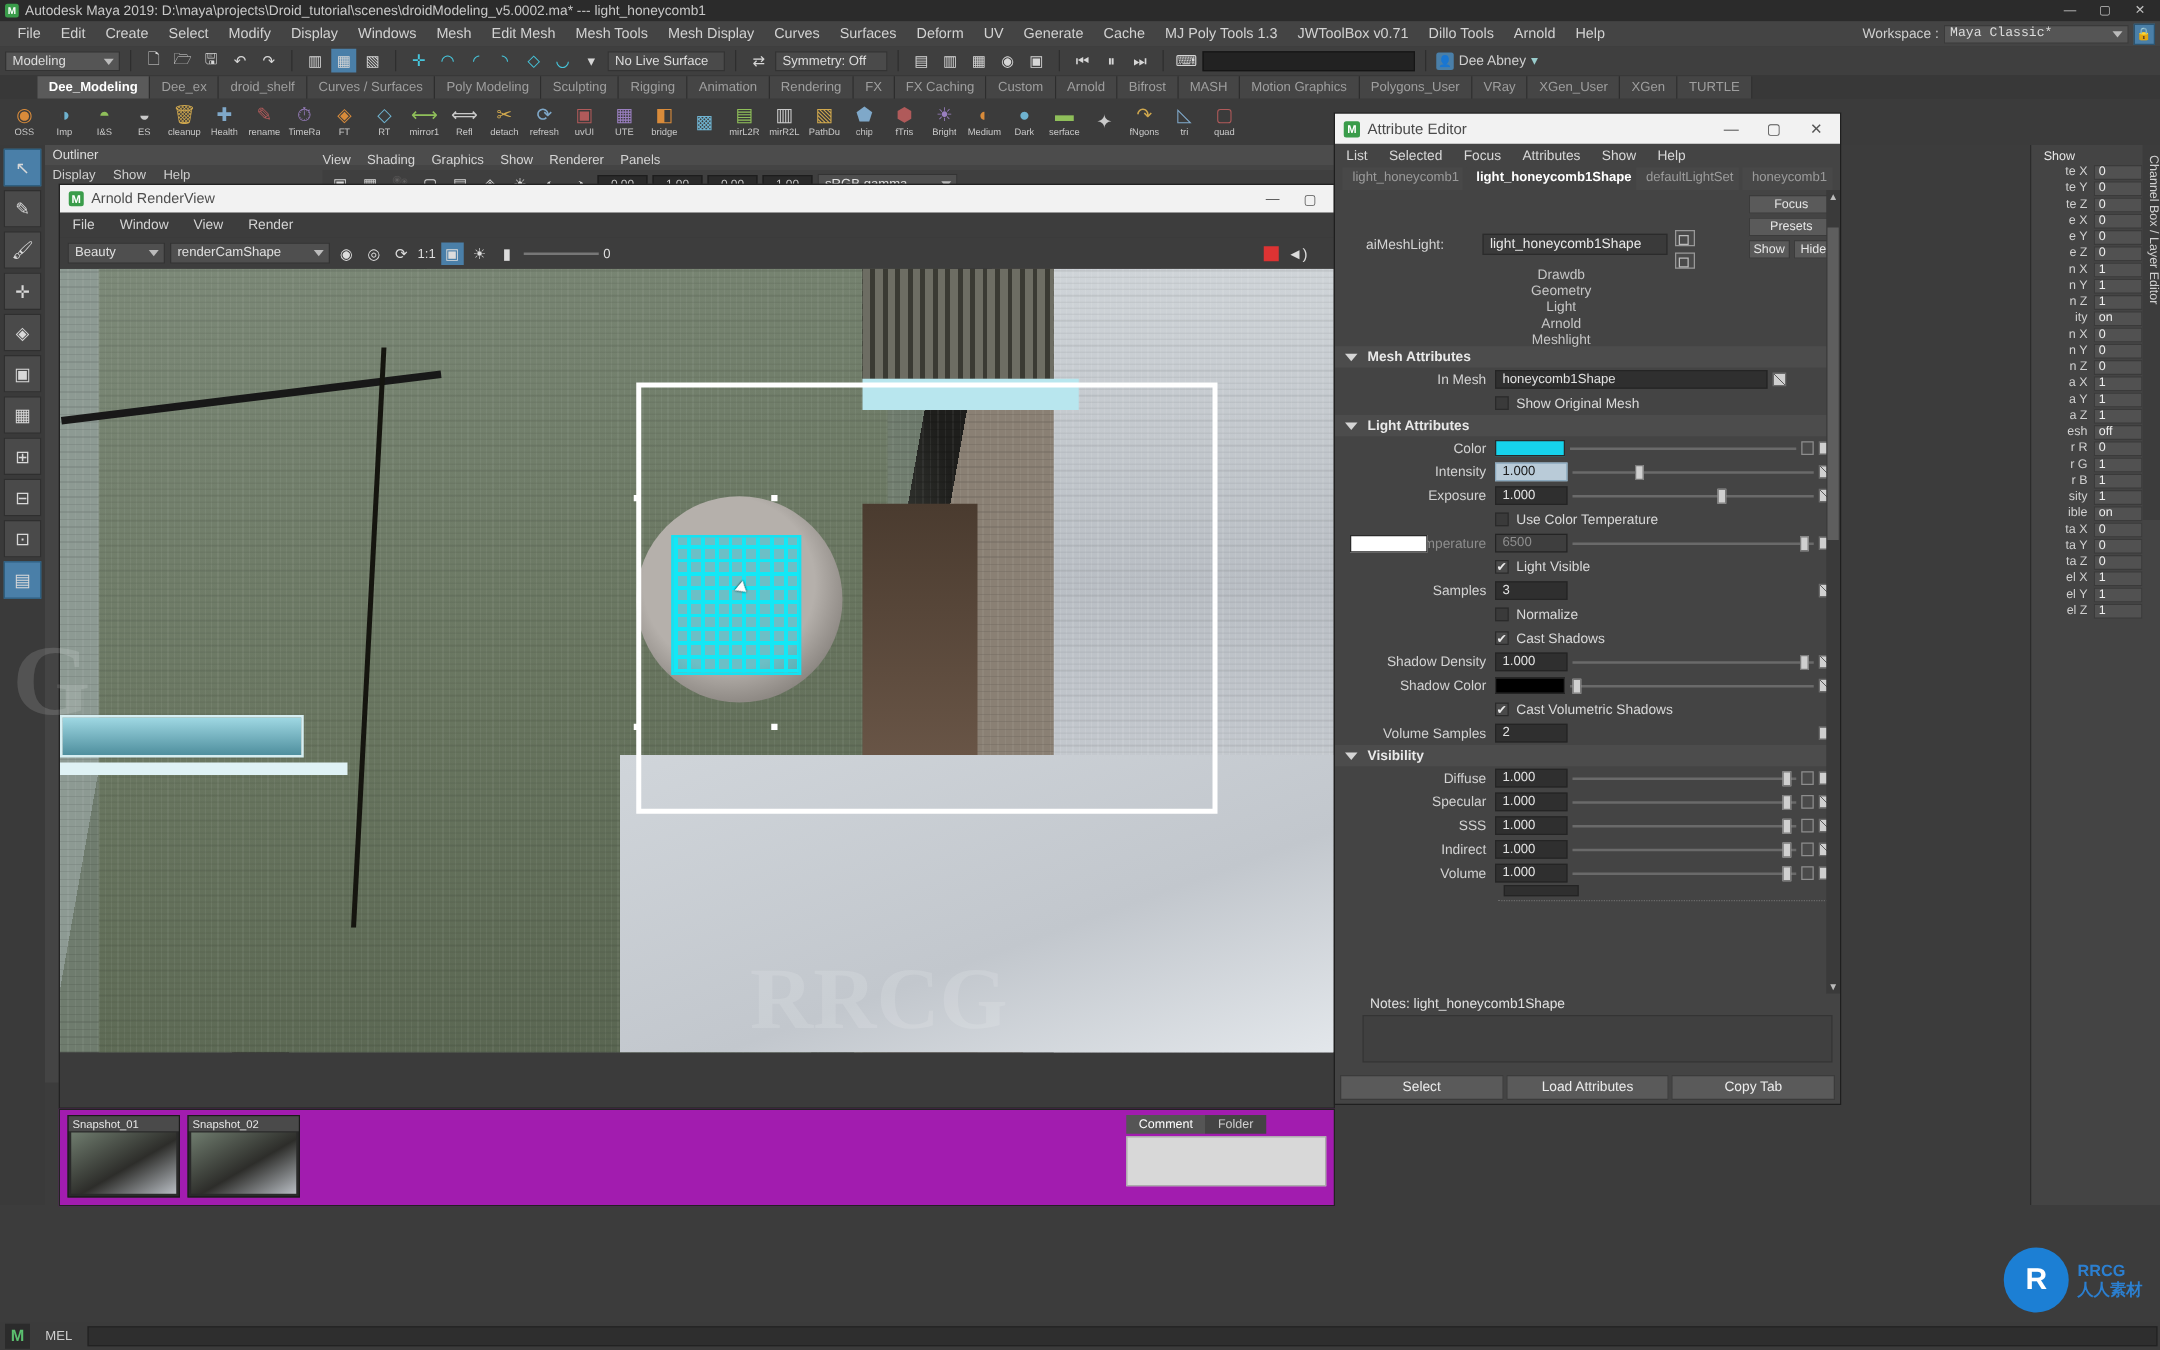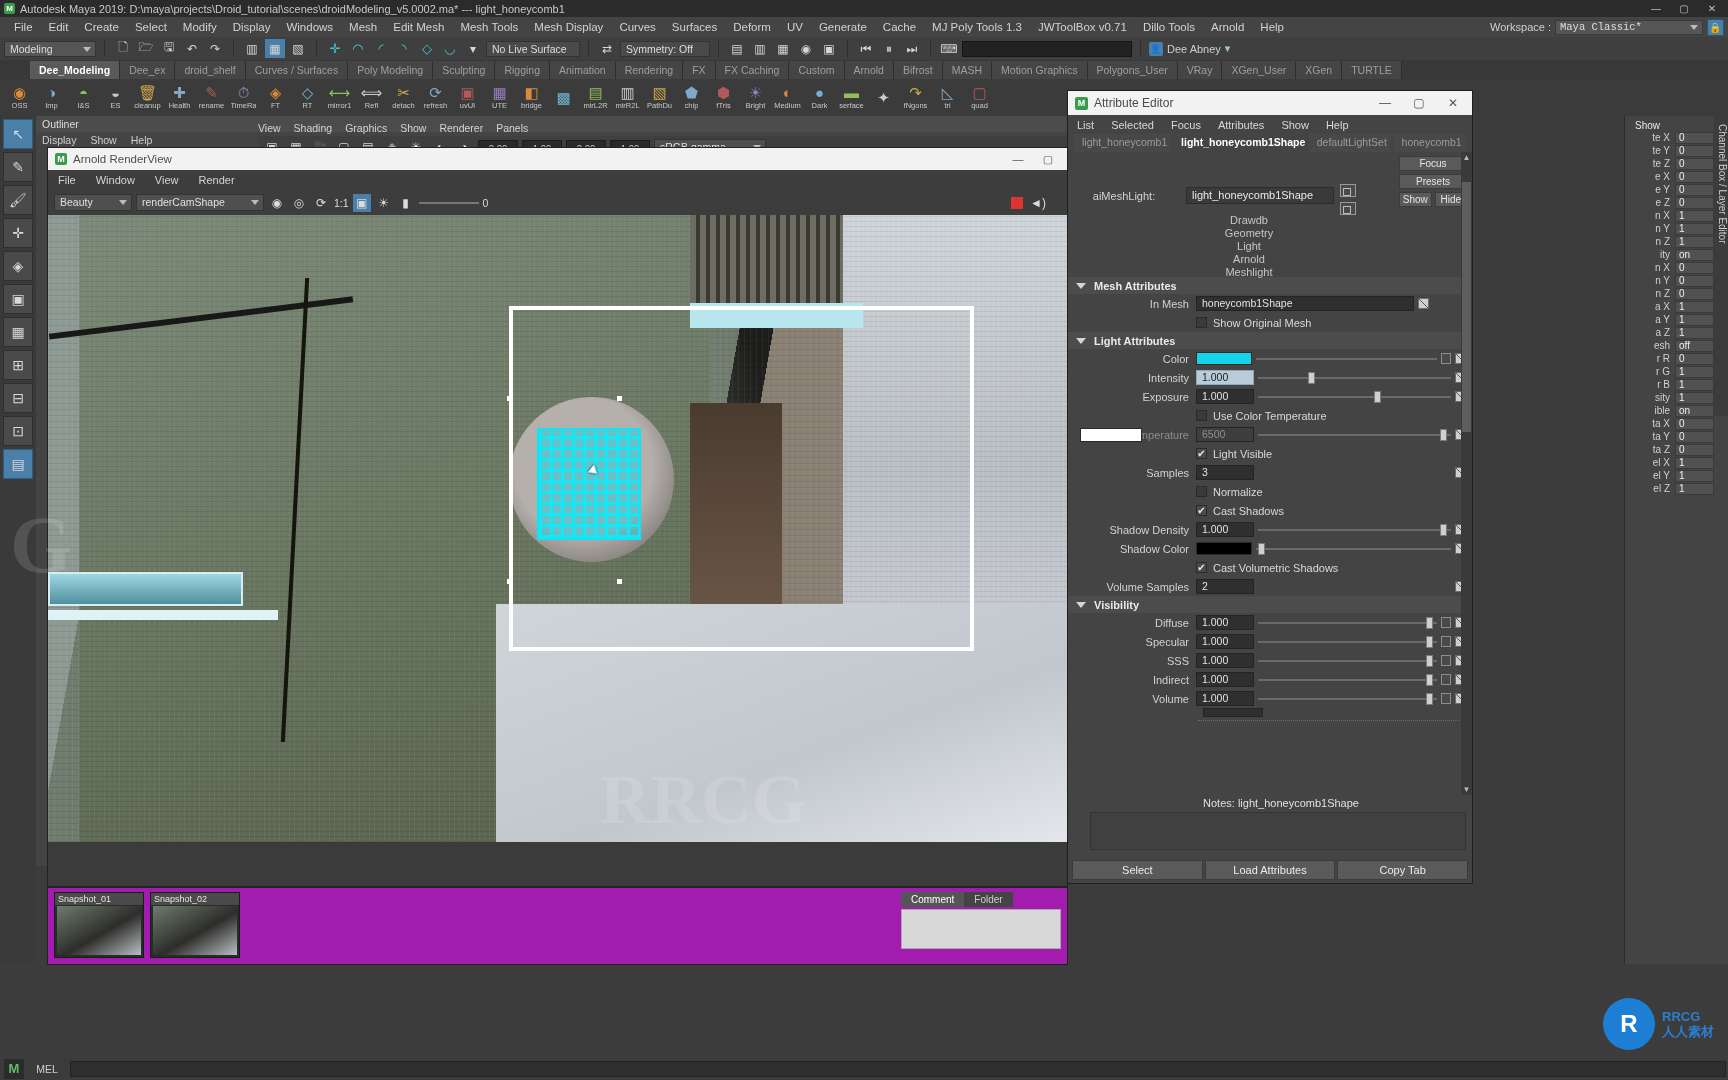--- a/index.html
+++ b/index.html
@@ -254,21 +254,21 @@
   .cbx.on { background:#4a4a4a; }
   .crow .ctxt { font-size:11px; color:#d9d9d9; }
   .tempswatch { position:absolute; left:12px; width:62px; height:14px; background:#ffffff;
     border:1px solid #2a2a2a; }
   .scrollbar { position:absolute; right:0; top:61px; width:11px; bottom:88px; background:#3a3a3a; }
   .scrollbar .th { position:absolute; left:1px; top:30px; width:9px; height:250px; background:#5e5e5e; }
   .scrollbar .ar { position:absolute; left:1px; width:9px; height:9px; color:#bbb; font-size:8px;
     text-align:center; line-height:9px; }
 
   .ae-notes { position:absolute; left:16px; bottom:28px; right:0; height:60px; background:#444;
-    padding:0 6px;text-align:center; }
+    padding:0 6px; }
   .ae-notes .nl { font-size:11px; color:#e0e0e0; padding:2px 0 3px 6px; }
   .ae-notes .nbox { height:38px; background:#404040; border:1px solid #343434; }
   .ae-btns { position:absolute; left:0; bottom:0; right:0; height:26px; display:flex; gap:2px;
     padding:3px 4px; }
   .ae-btns .b { flex:1; background:#5a5a5a; border:1px solid #3b3b3b; font-size:11px;
     color:#ececec; text-align:center; line-height:18px; }
 
   
   .mel { position:absolute; left:0; bottom:0; width:1728px; height:22px; background:#3b3b3b;
     display:flex; align-items:center; }

